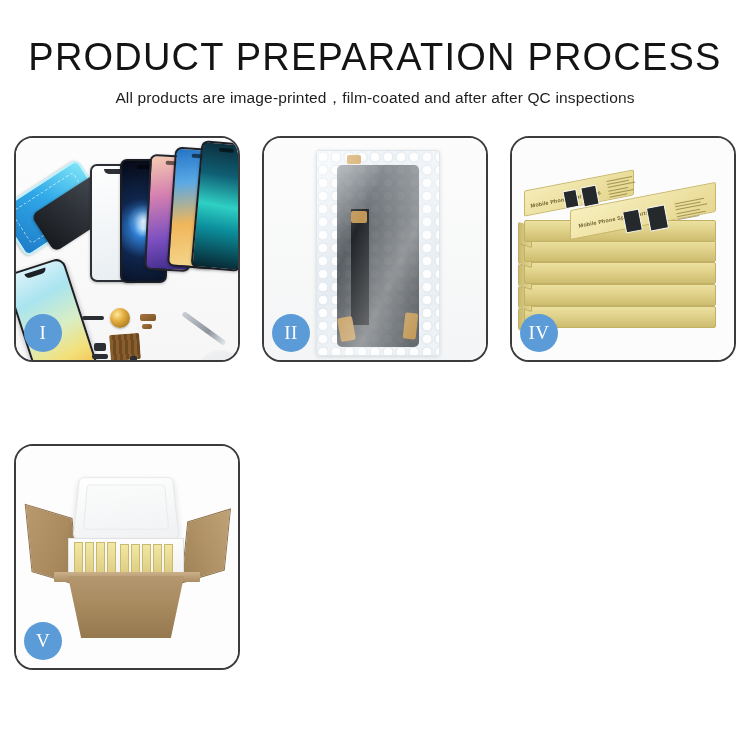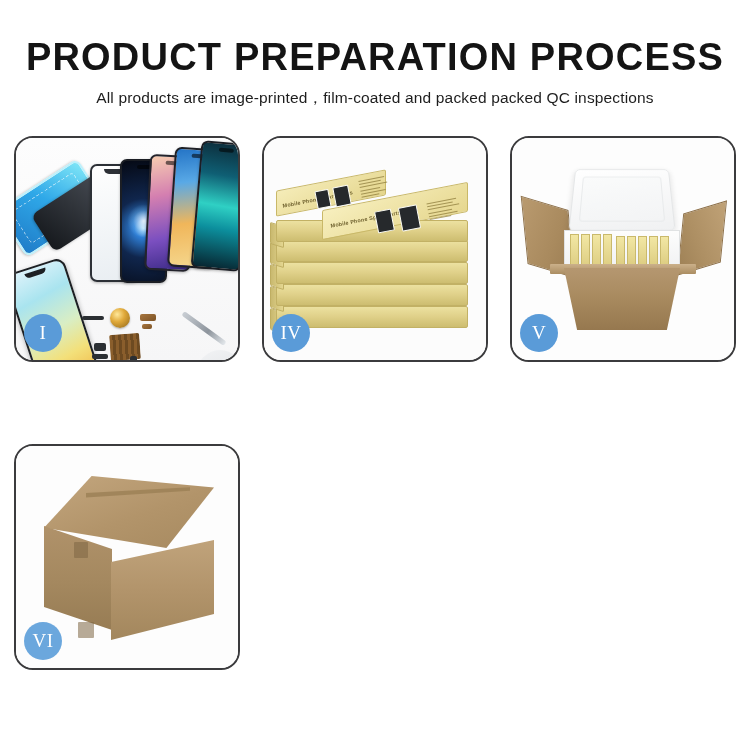--- a/index.html
+++ b/index.html
@@ -9,21 +9,21 @@
     font-family: "Liberation Sans", sans-serif;
     overflow: hidden;
     position: relative;
   }
   .page { width: 750px; height: 750px; position: relative; }
 
   
   .header { padding-top: 38px; text-align: center; }
   .title {
     font-size: 38px;
-    font-weight: 700;
+    font-weight: 400;
     letter-spacing: 1.2px;
     color: #141414;
     line-height: 1.05;
     white-space: nowrap;
   }
   .subtitle {
     margin-top: 10px;
     font-size: 15.5px;
     font-weight: 400;
     color: #1d1d1d;
@@ -389,21 +389,21 @@
     position:absolute; background: rgba(126,102,68,.55); border-radius:1px;
   }
 </style>
 </head>
 <body>
 
 <div class="page">
 
   <div class="header">
     <div class="title">PRODUCT PREPARATION PROCESS</div>
-    <div class="subtitle">All products are image-printed，film-coated and packed packed QC inspections</div>
+    <div class="subtitle">All products are image-printed，film-coated and after after QC inspections</div>
   </div>
 
   <div class="grid">
 
     <div class="panel">
       <div class="scene p1">
         <div class="phonefan">
           <div class="ph a"></div>
           <div class="ph b"></div>
           <div class="ph c"></div>
@@ -433,20 +433,34 @@
         <div class="dot" style="left:76px;top:216px;width:16px;height:5px;"></div>
 
         <div class="dot" style="left:114px;top:218px;width:7px;height:7px;"></div>
 
         <div class="tweezer"></div>
         <div class="hand"></div>
       </div>
       <div class="badge">I</div>
     </div>
 
+    <div class="panel">
+      <div class="scene p2">
+        <div class="bag">
+          <span class="inner"></span>
+          <span class="lcd"></span>
+          <span class="tapeTop"></span>
+          <span class="tapeA"></span>
+          <span class="tapeB"></span>
+          <span class="tapeC"></span>
+          <span class="sheen"></span>
+        </div>
+      </div>
+      <div class="badge">II</div>
+    </div>
 
 
     <div class="panel">
       <div class="scene p4">
         <div class="stackwrap">
 
           <div class="layer side" style="top:172px;"></div>
           <div class="layer" style="top:168px;"></div>
           <div class="layer side" style="top:150px;"></div>
           <div class="layer" style="top:146px;"></div>
@@ -503,26 +517,15 @@
             <span style="left:68px;top:2px;height:30px;"></span>
           <span style="left:79px;top:2px;height:30px;"></span>
             <span style="left:90px;top:2px;height:30px;"></span>
         </div>
         <div class="cartonrim"></div>
         <div class="cartonfront"></div>
       </div>
       <div class="badge">V</div>
     </div>
 
-    <div class="panel">
-      <div class="scene p6">
-        <div class="ctop"></div>
-        <div class="cseam"></div>
-        <div class="cleft"></div>
-        <div class="cright"></div>
-        <div class="ctape" style="left:58px;top:96px;width:14px;height:16px;"></div>
-        <div class="ctape" style="left:62px;top:176px;width:16px;height:16px;"></div>
-      </div>
-      <div class="badge soft">VI</div>
-    </div>
 
   </div>
 </div>
 
 </body></html>

